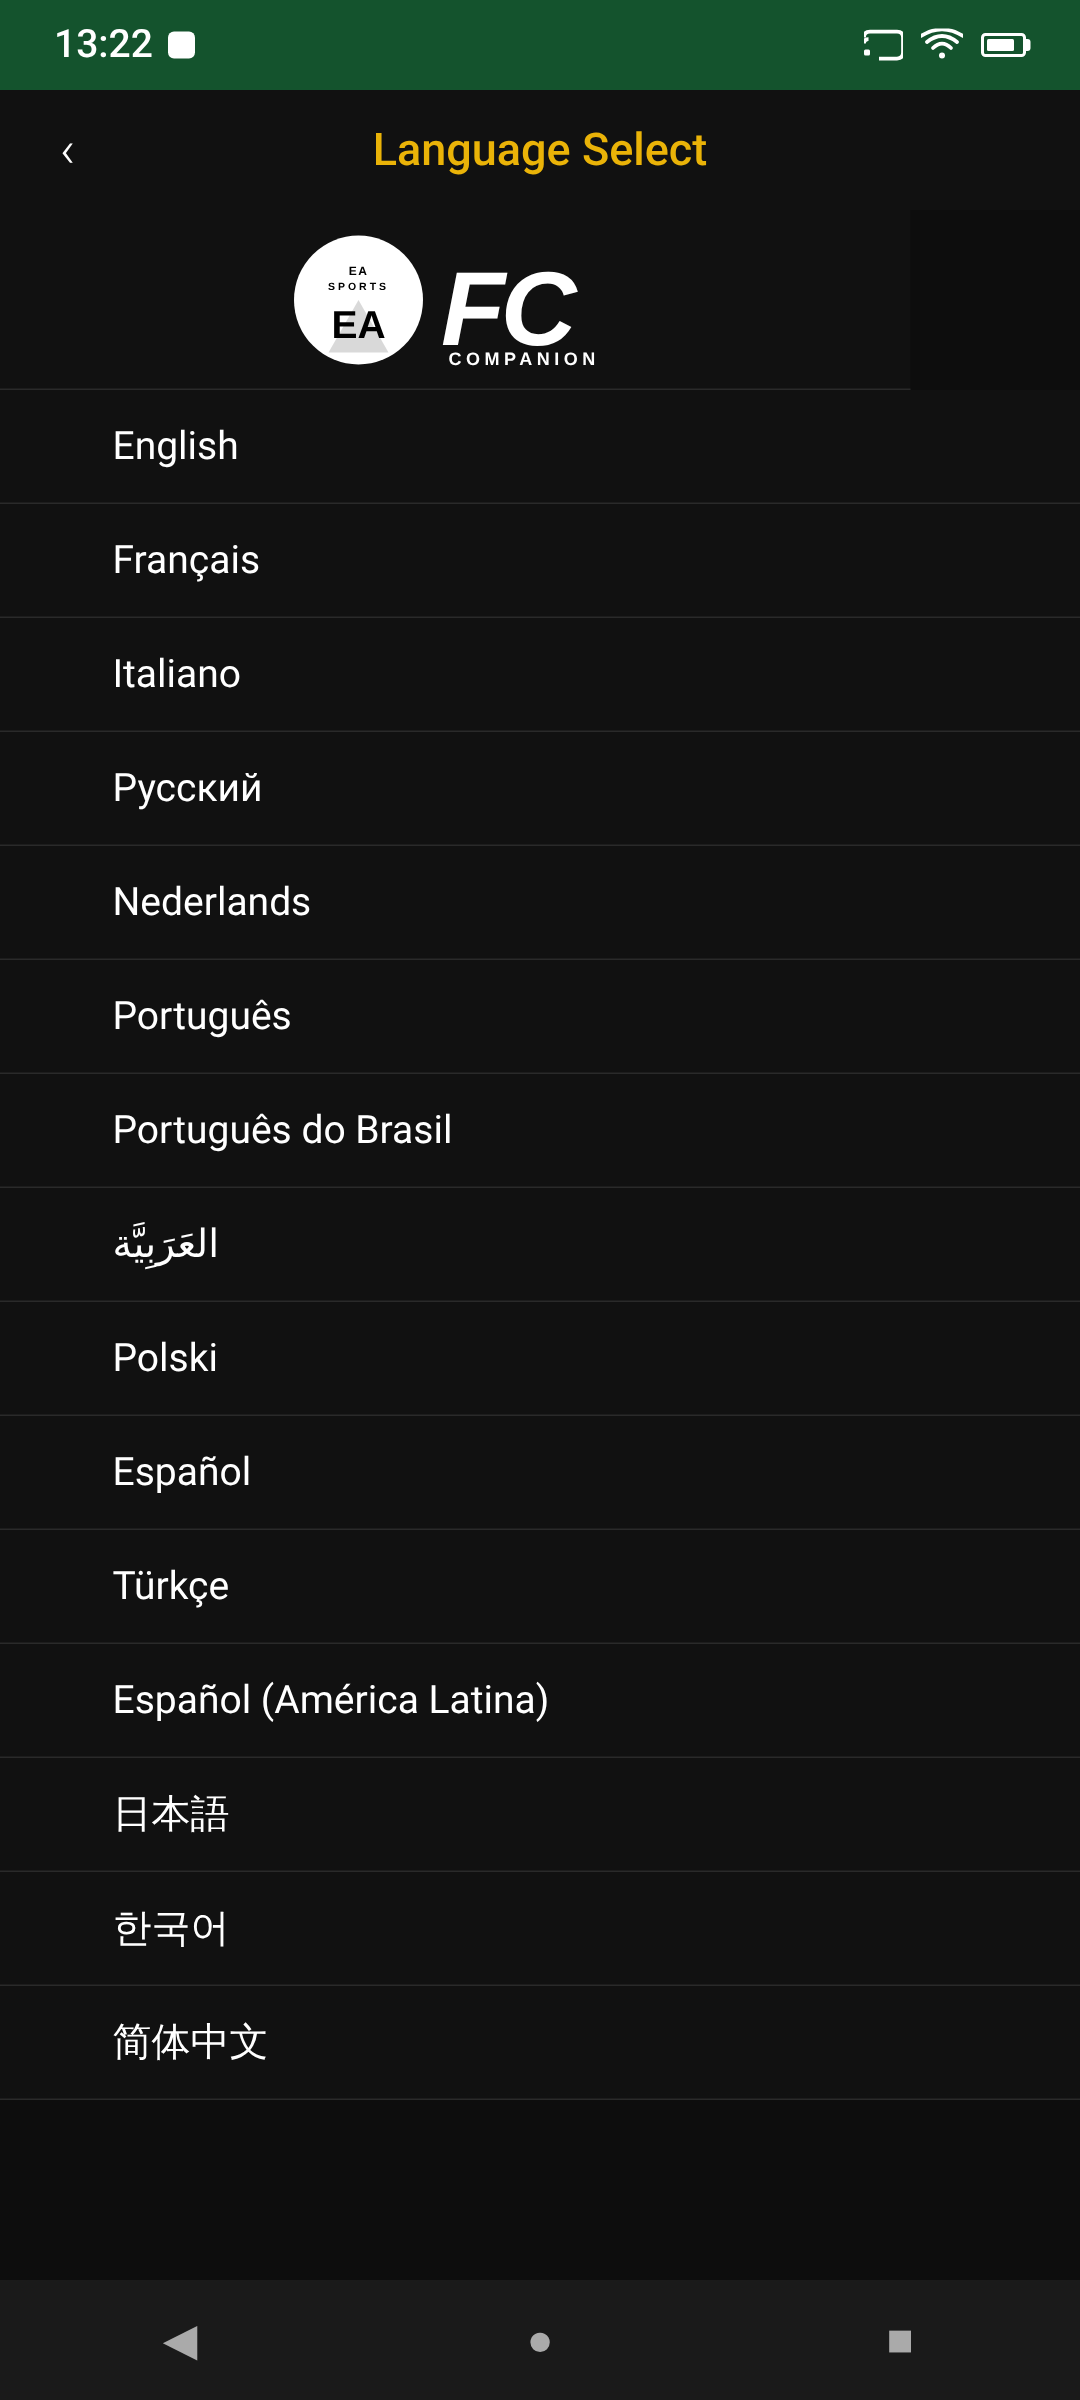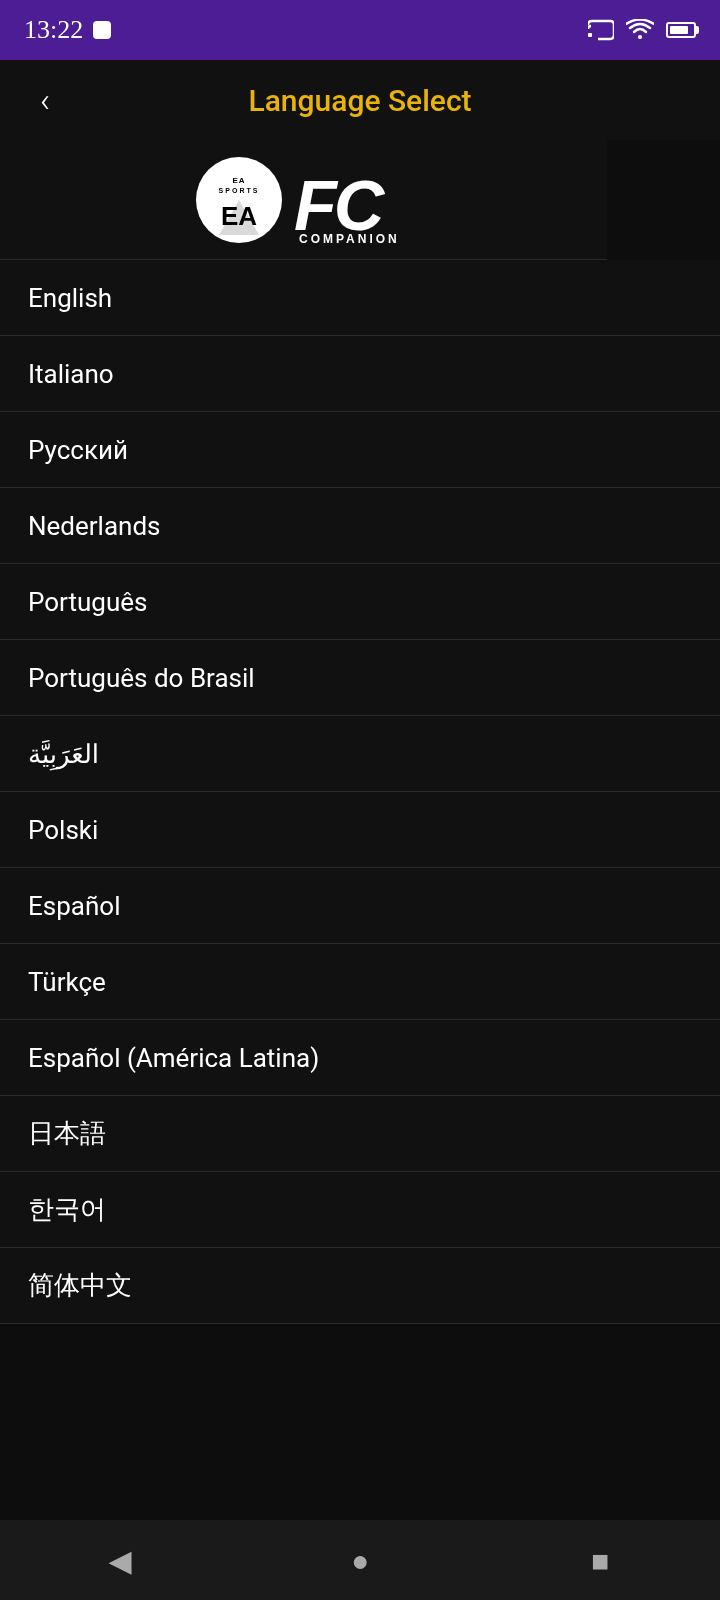--- a/index.html
+++ b/index.html
@@ -15,26 +15,25 @@
       background-color: #0d0d0d;
       font-family: 'Roboto', Arial, sans-serif;
       color: #ffffff;
       overflow-x: hidden;
     }
 
     
     .status-bar {
       width: 720px;
       height: 60px;
-      background-color: #4c1d95;
+      background-color: #14532d;
       display: flex;
       align-items: center;
       justify-content: space-between;
-      padding: 0 24px;
-      font-family: Liberation Serif, serif;
+      padding: 0 36px;
     }
 
     .status-time {
       font-size: 26px;
       font-weight: 500;
       color: #ffffff;
       display: flex;
       align-items: center;
       gap: 10px;
     }
@@ -145,20 +144,21 @@
       align-items: center;
       padding: 0 28px;
       border-bottom: 1px solid #2a2a2a;
       cursor: pointer;
     }
 
     .language-label {
       font-size: 26px;
       font-weight: 400;
       color: #ffffff;
+      margin-left: 47px;
     }
 
     
     .nav-bar {
       width: 720px;
       height: 80px;
       background-color: #1a1a1a;
       display: flex;
       align-items: center;
       justify-content: space-around;
@@ -243,20 +243,23 @@
       <text x="105" y="88" font-family="Arial, sans-serif" font-weight="700" font-size="12" fill="white" letter-spacing="3">COMPANION</text>
     </svg>
   </div>
 </div>
 
 <div class="language-list" id="language-list">
 <div class="language-item">
       <span class="language-label">English</span>
     </div>
     <div class="language-item">
+      <span class="language-label">Français</span>
+    </div>
+    <div class="language-item">
       <span class="language-label">Italiano</span>
     </div>
     <div class="language-item">
       <span class="language-label">Русский</span>
     </div>
     <div class="language-item">
       <span class="language-label">Nederlands</span>
     </div>
     <div class="language-item">
       <span class="language-label">Português</span>

